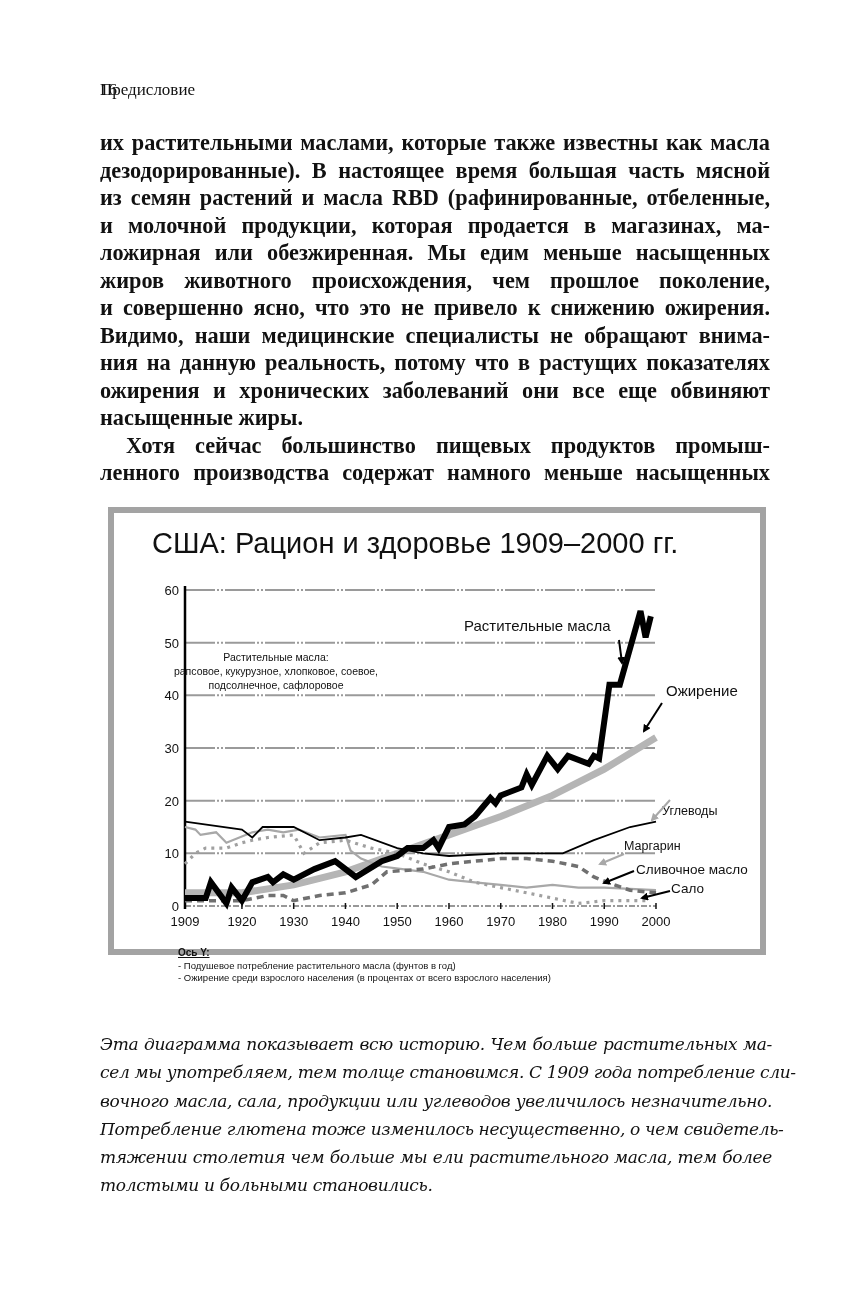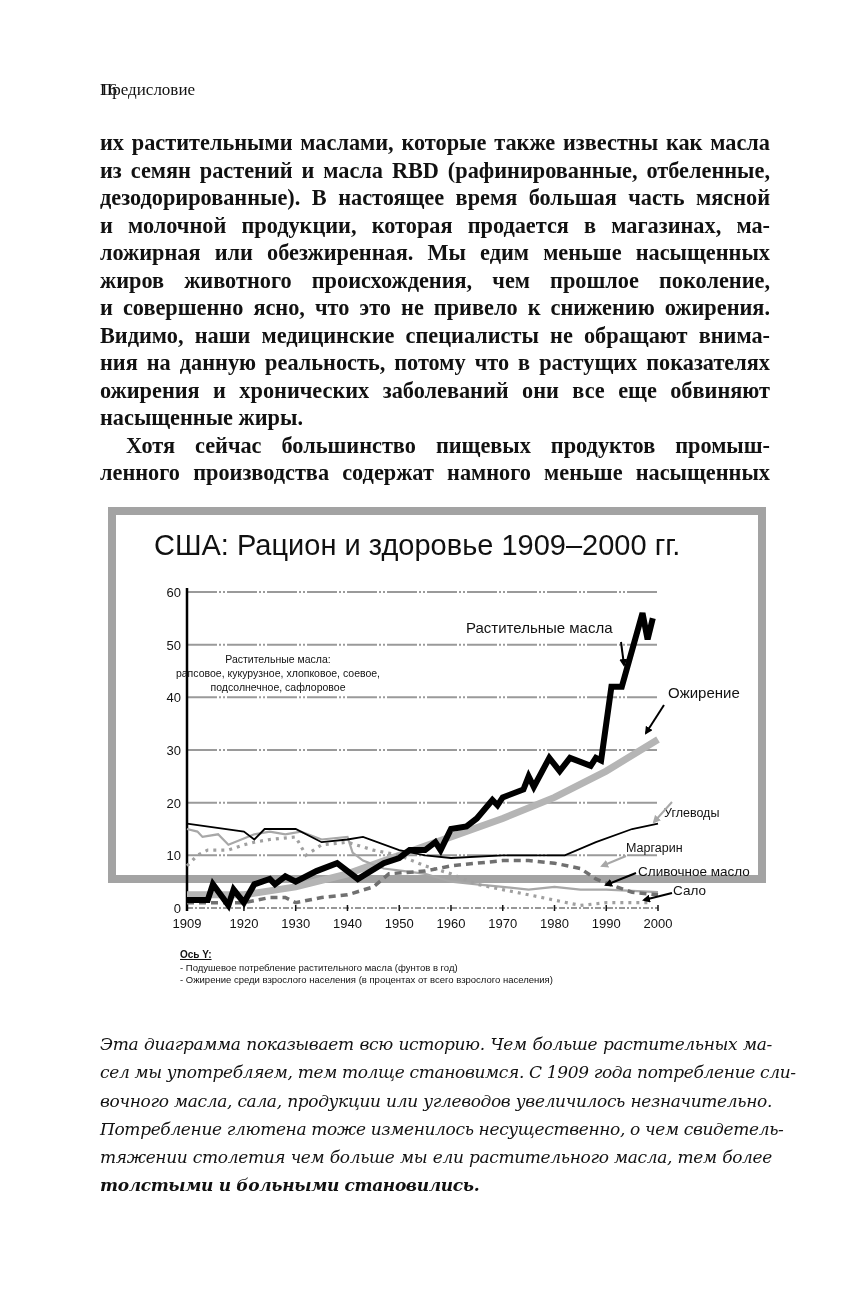--- a/index.html
+++ b/index.html
@@ -4,41 +4,41 @@
 <style>
   html, body { margin: 0; padding: 0; background: #ffffff; }
   body { width: 844px; height: 1311px; position: relative; overflow: hidden; color: #111; }
   .header { position: absolute; top: 80px; left: 100px; width: 670px; height: 26px; font-family: Liberation Serif, serif; font-size: 17px; }
   .page-num { position: absolute; left: 0; top: 0; }
   .running-title { position: absolute; left: 0; right: 0; text-align: left; top: 0; }
   .body-text { position: absolute; top: 129px; left: 100px; width: 670px; font-family: "Liberation Serif", serif; font-size: 22.3px; line-height: 27.5px; font-weight: bold; }
   .body-text p { margin: 0; text-align: justify; text-align-last: justify; }
   .body-text p.last { text-align-last: left; }
   .body-text p.indent { text-indent: 26px; }
-  .figure { position: absolute; left: 108px; top: 507px; width: 658px; height: 376px; border: 8px solid #a3a3a3; box-sizing: border-box; padding-left: 42px; }
+  .figure { position: absolute; left: 108px; top: 507px; width: 658px; height: 448px; border: 6px solid #a3a3a3; box-sizing: border-box; padding-left: 42px; }
   .chart-title { position: absolute; left: 38px; top: 14px; font-family: "Liberation Sans", sans-serif; font-size: 29px; color: #111; white-space: nowrap; }
   svg.chart { position: absolute; left: 0; top: 0; }
   .axis-note { position: absolute; left: 64px; top: 434px; font-family: "Liberation Sans", sans-serif; font-size: 9.5px; line-height: 12.5px; color: #111; }
   .axis-note .ttl { text-decoration: underline; font-weight: bold; font-size: 10px; }
   .caption { position: absolute; top: 1030px; left: 100px; width: 672px; font-family: "DejaVu Serif", serif; font-style: italic; font-size: 17px; line-height: 28.3px; letter-spacing: -0.35px; }
   .caption .ln { display: block; text-align: justify; text-align-last: justify; white-space: nowrap; }
-  .caption .ln.last { text-align-last: left; font-weight: bold; }
+  .caption .ln.last { text-align-last: left; }
 </style>
 </head>
 <body>
 
 <div class="header">
   <span class="page-num">16</span>
   <span class="running-title">Предисловие</span>
 </div>
 
 <div class="body-text">
   <p>их растительными маслами, которые также известны как масла</p>
+  <p>дезодорированные). В настоящее время большая часть мясной</p>
   <p>из семян растений и масла RBD (рафинированные, отбеленные,</p>
-  <p>дезодорированные). В настоящее время большая часть мясной</p>
   <p>и молочной продукции, которая продается в магазинах, ма-</p>
   <p>ложирная или обезжиренная. Мы едим меньше насыщенных</p>
   <p>жиров животного происхождения, чем прошлое поколение,</p>
   <p>и совершенно ясно, что это не привело к снижению ожирения.</p>
   <p>Видимо, наши медицинские специалисты не обращают внима-</p>
   <p>ния на данную реальность, потому что в растущих показателях</p>
   <p>ожирения и хронических заболеваний они все еще обвиняют</p>
   <p class="last">насыщенные жиры.</p>
   <p class="indent">Хотя сейчас большинство пищевых продуктов промыш-</p>
   <p>ленного производства содержат намного меньше насыщенных</p>

